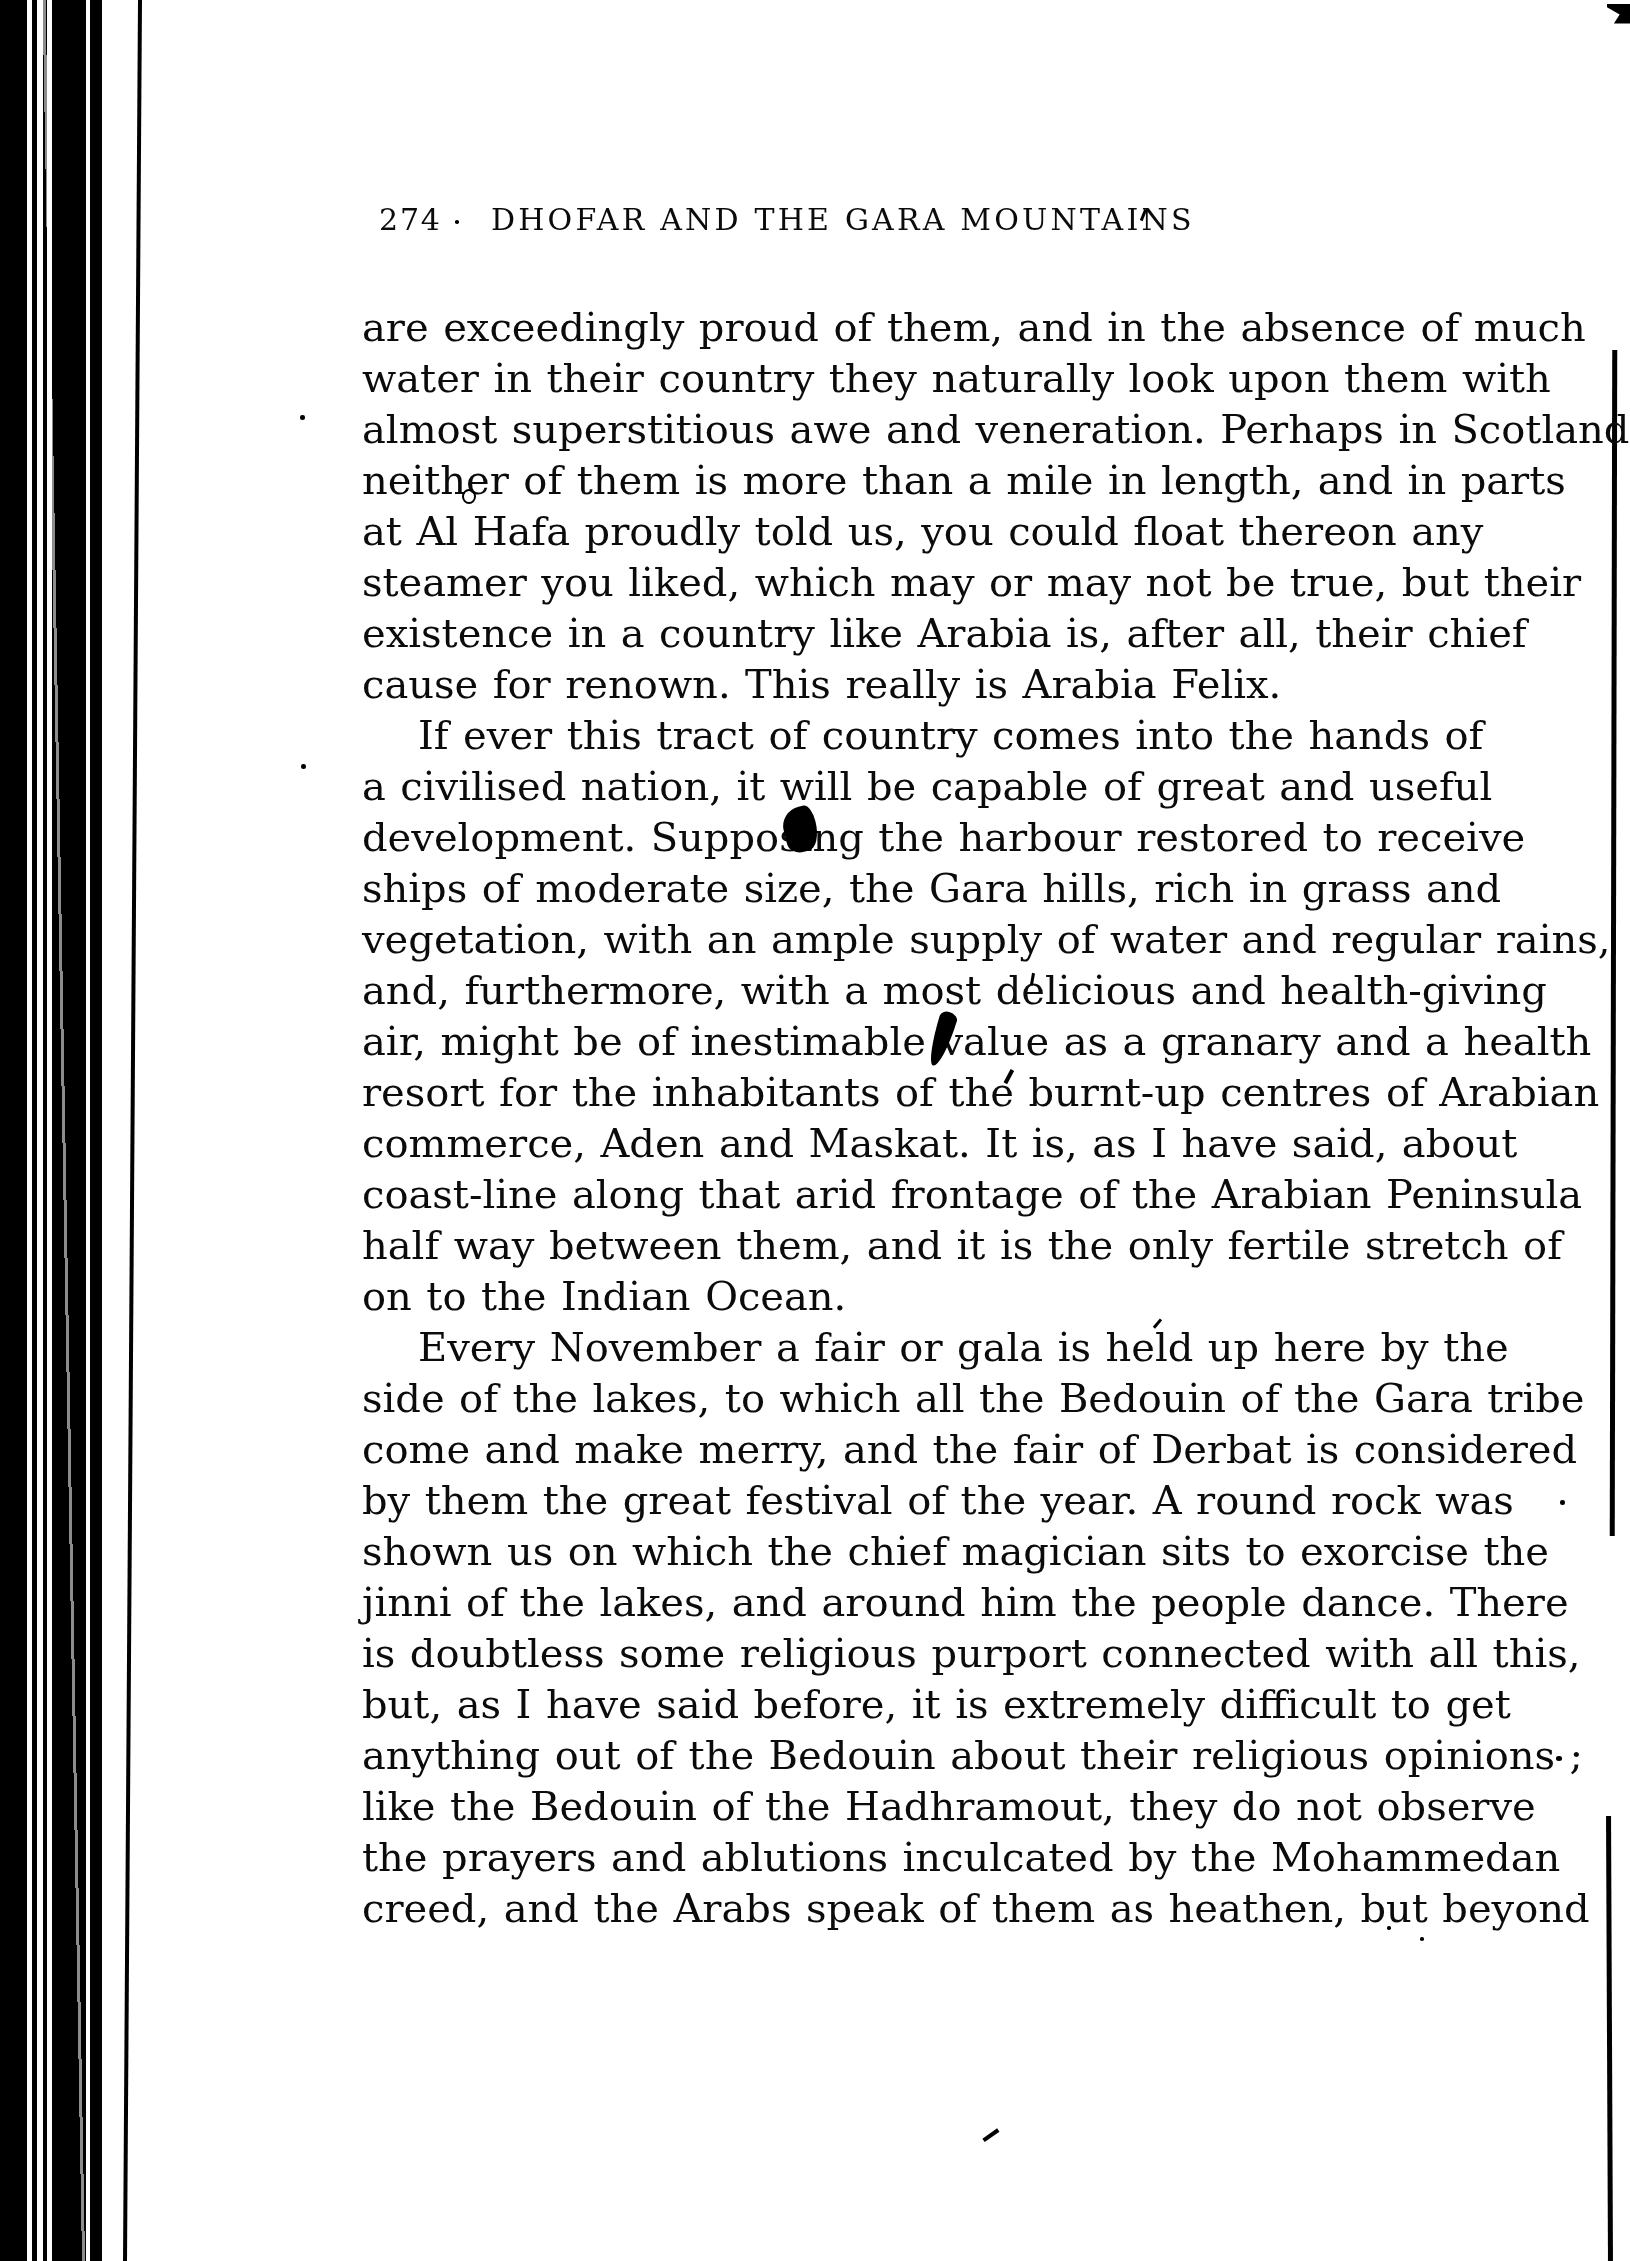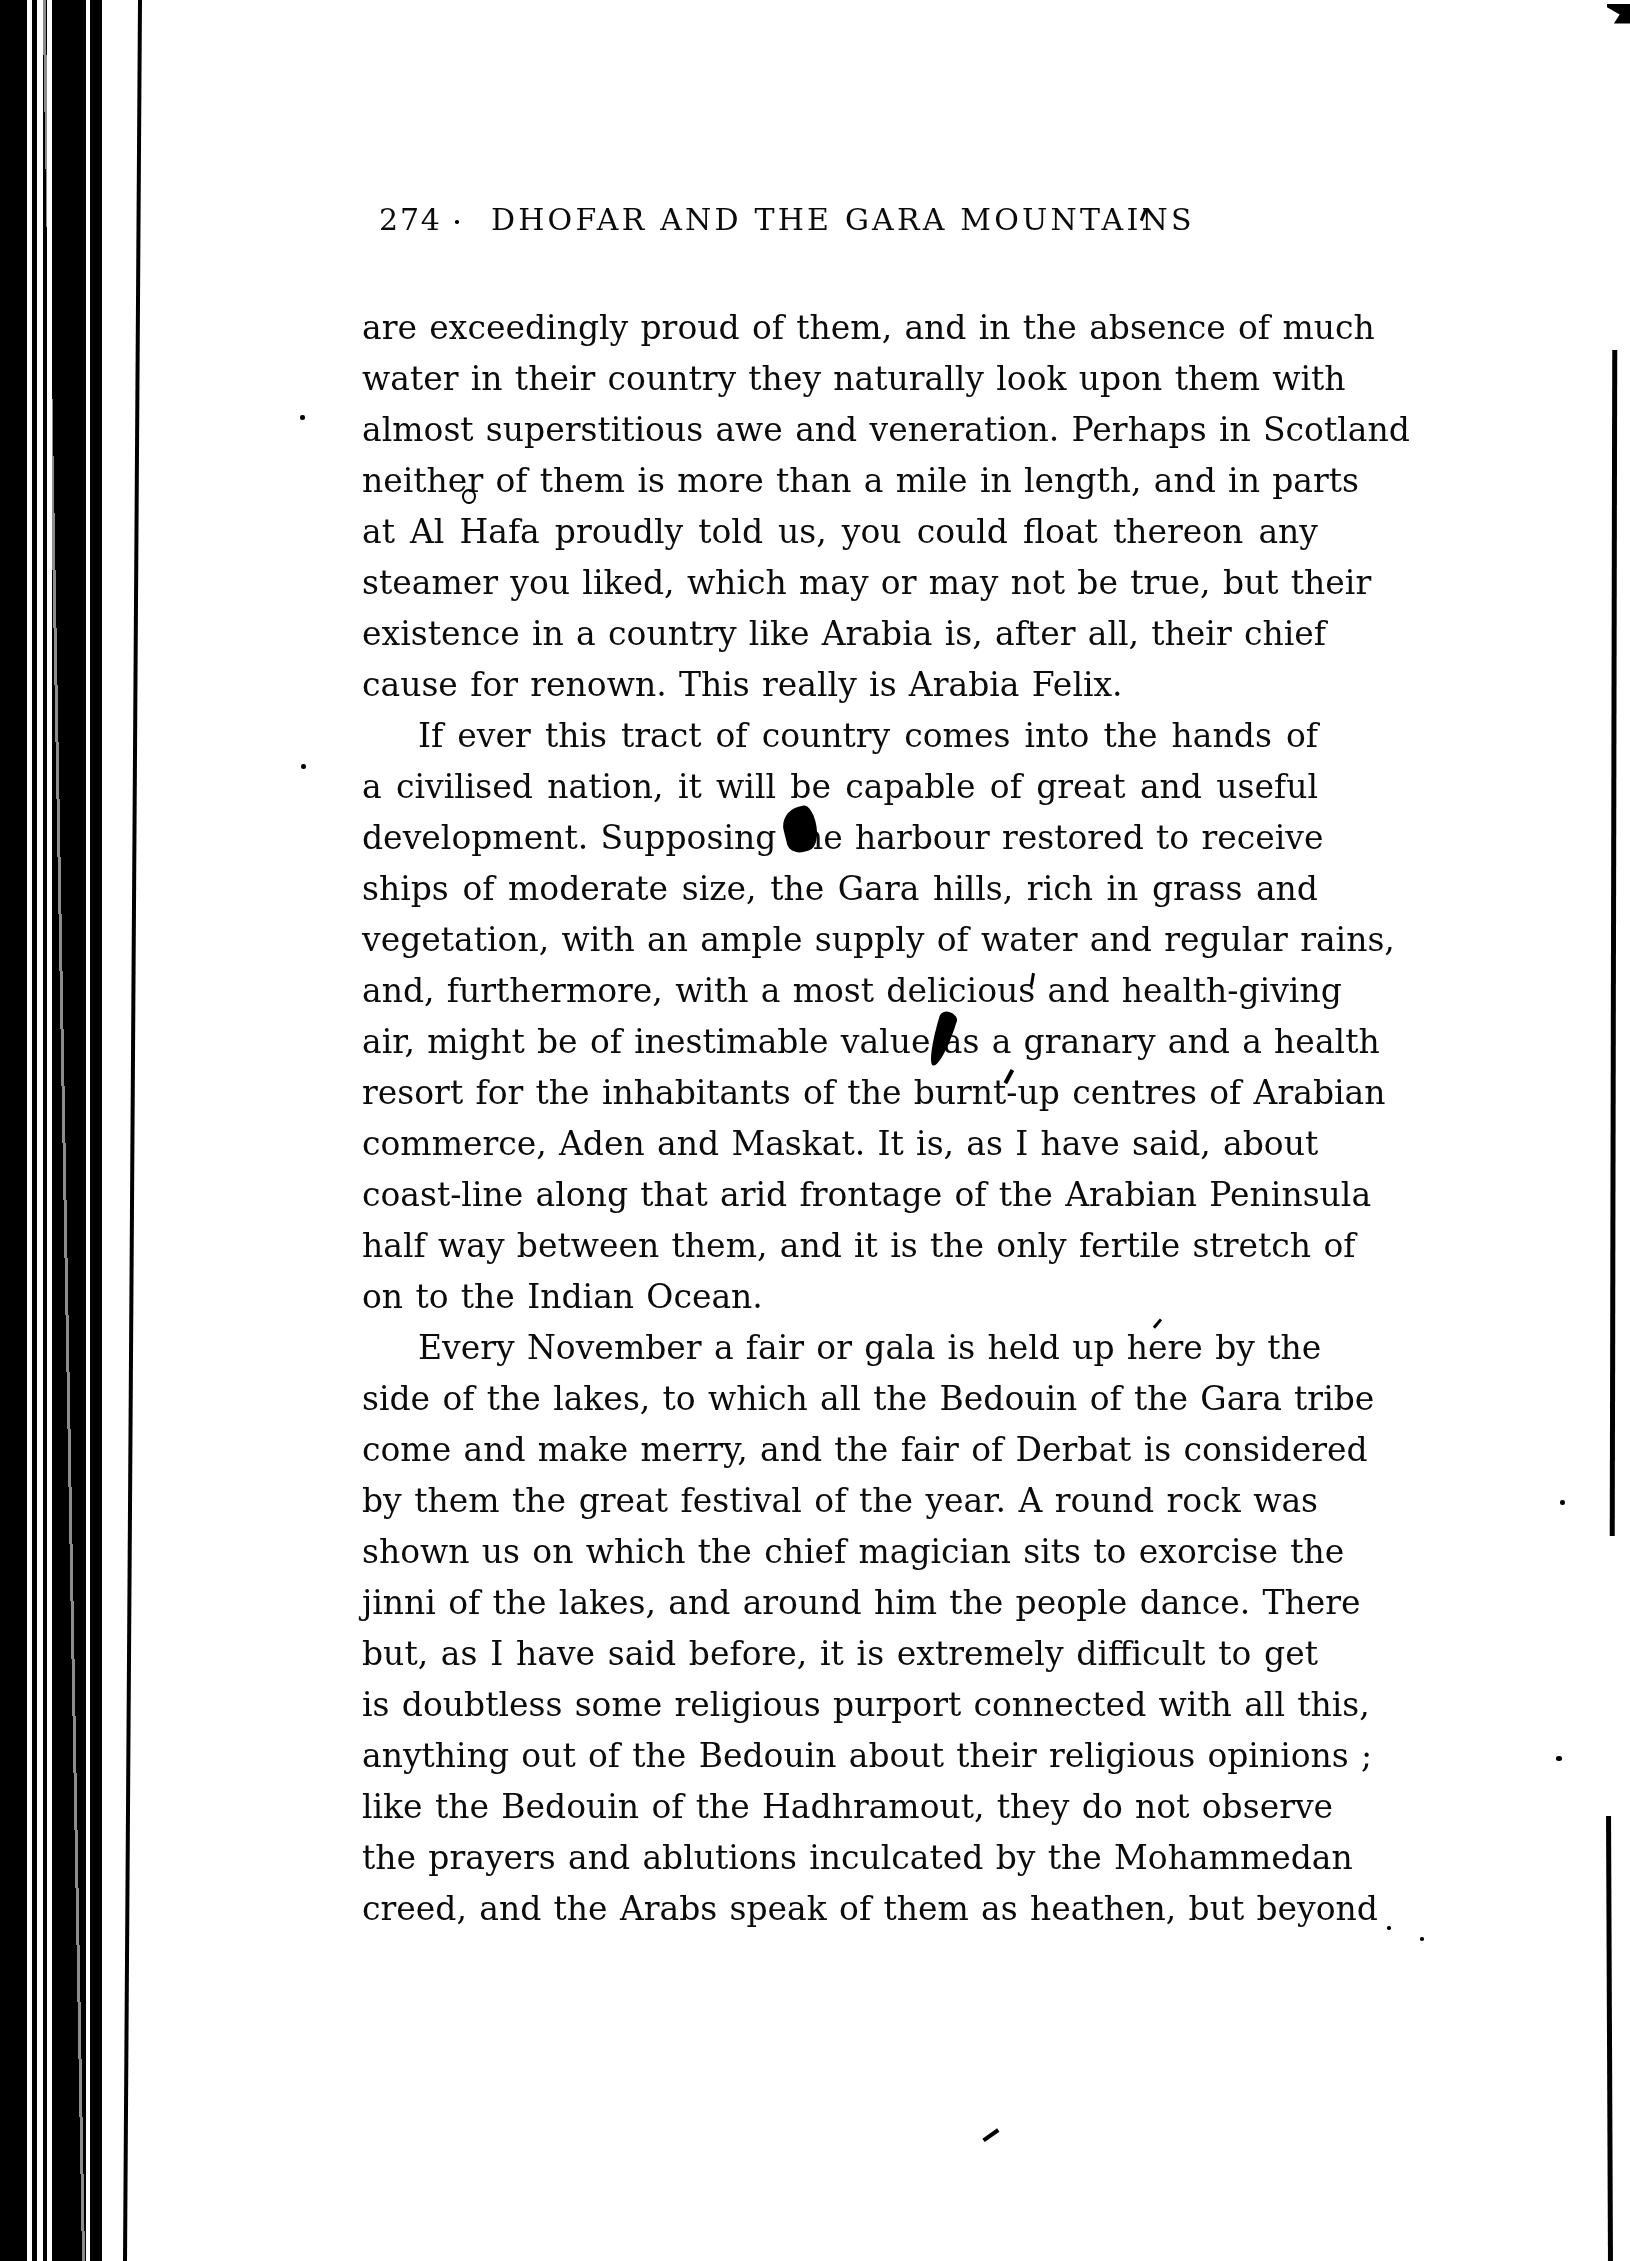--- a/index.html
+++ b/index.html
@@ -60,21 +60,21 @@
     position:absolute; left:476px; top:0;
     font-size:30px; letter-spacing:3.2px; white-space:nowrap;
   }
 
   
   .body-text {
     position:absolute; left:362px; top:302px; width:956px;
   }
   .line {
     height:51px; line-height:51px;
-    font-size:33px;
+    font-size:40px;
     word-spacing:1.8px;
     text-align:justify; text-align-last:justify;
     white-space:nowrap;
   }
   .line.indent { text-indent:56px; }
   .line.para-end { text-align-last:left; }
 
   
   .blot-country {
     position:absolute; left:784px; top:807px; width:33px; height:45px;
@@ -141,22 +141,22 @@
       <div class="line">commerce, Aden and Maskat. It is, as I have said, about</div>
       <div class="line">coast-line along that arid frontage of the Arabian Peninsula</div>
       <div class="line">half way between them, and it is the only fertile stretch of</div>
       <div class="line para-end">on to the Indian Ocean.</div>
       <div class="line indent">Every November a fair or gala is held up here by the</div>
       <div class="line">side of the lakes, to which all the Bedouin of the Gara tribe</div>
       <div class="line">come and make merry, and the fair of Derbat is considered</div>
       <div class="line">by them the great festival of the year. A round rock was</div>
       <div class="line">shown us on which the chief magician sits to exorcise the</div>
       <div class="line">jinni of the lakes, and around him the people dance. There</div>
+      <div class="line">is doubtless some religious purport connected with all this,</div>
       <div class="line">but, as I have said before, it is extremely difficult to get</div>
-      <div class="line">is doubtless some religious purport connected with all this,</div>
       <div class="line">anything out of the Bedouin about their religious opinions ;</div>
       <div class="line">like the Bedouin of the Hadhramout, they do not observe</div>
       <div class="line">the prayers and ablutions inculcated by the Mohammedan</div>
       <div class="line">creed, and the Arabs speak of them as heathen, but beyond</div>
     </div>
 
   <div class="blot-country"></div>
   <div class="blot-water"></div>
   <div class="tick tick-water"></div>
   <div class="tick tick-hills"></div>

